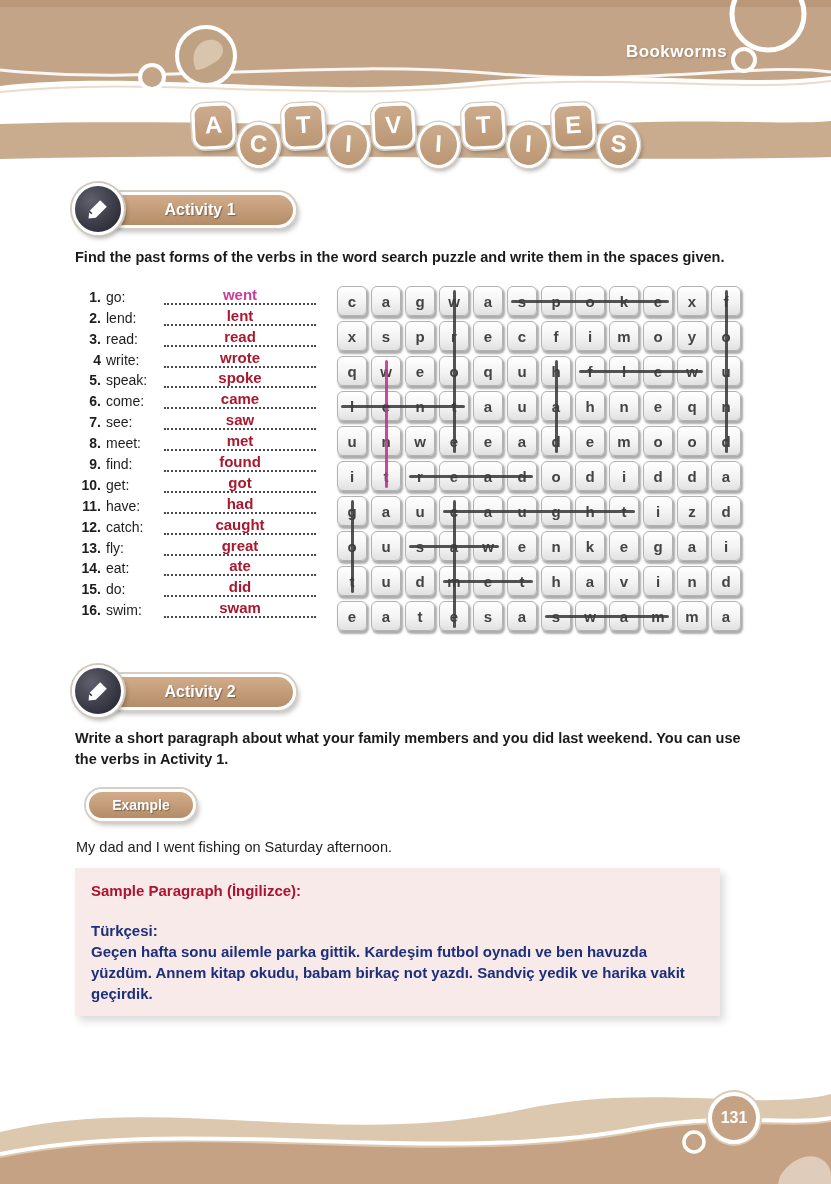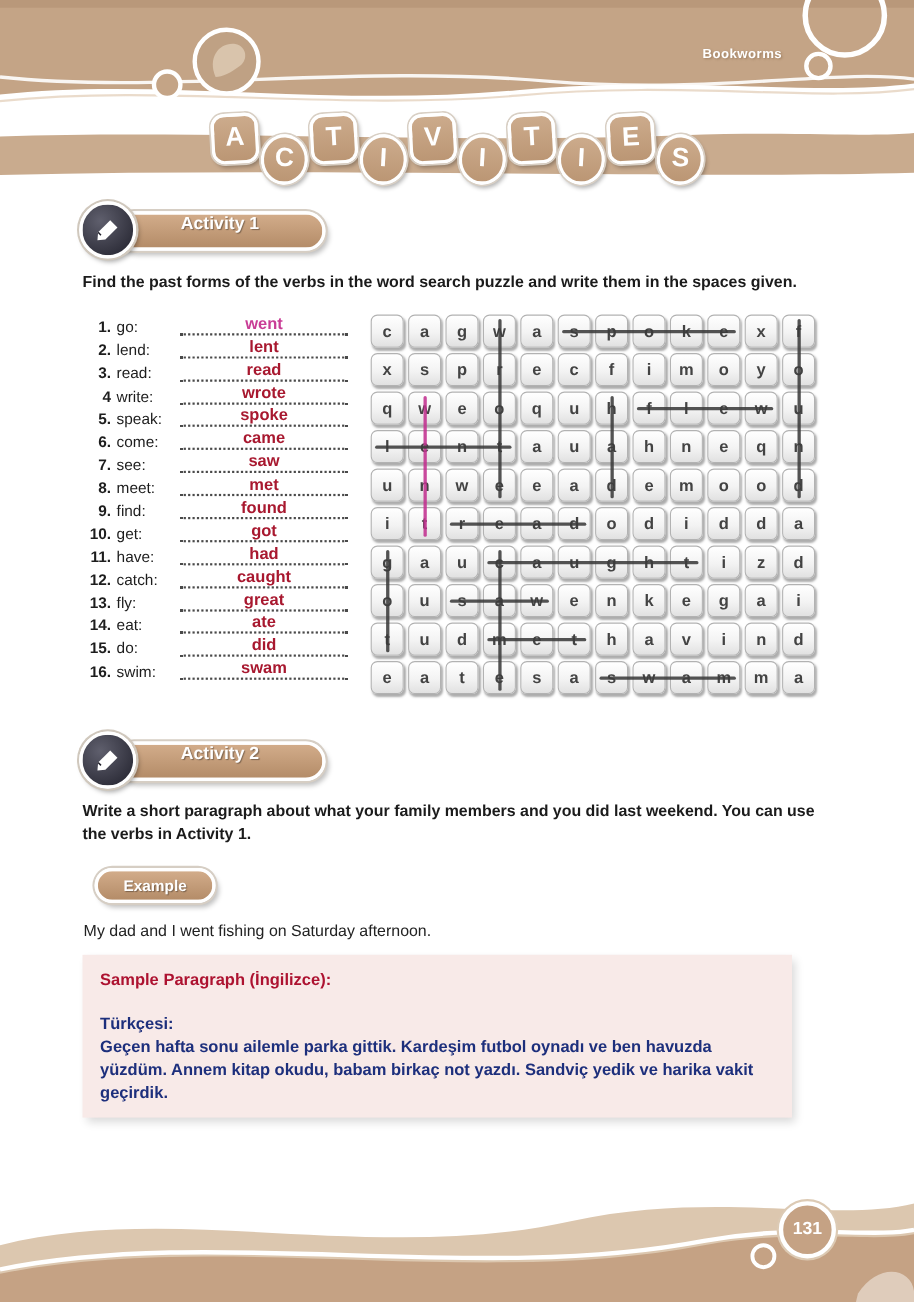--- a/index.html
+++ b/index.html
@@ -2,40 +2,40 @@
 <html><head>
 <meta charset="utf-8">
 <style>
   html,body{margin:0;padding:0;}
   body{
     width:831px;height:1184px;position:relative;overflow:hidden;
     background:#ffffff;font-family:"Liberation Sans",sans-serif;
   }
 
   
-  .brand{position:absolute;top:42px;right:120px;color:#fff;font-weight:bold;
-    font-size:12px;letter-spacing:.4px;text-shadow:1px 1px 2px rgba(90,60,30,.35);z-index:2;}
+  .brand{position:absolute;top:42px;right:104px;color:#fff;font-weight:bold;
+    font-size:17px;letter-spacing:.4px;text-shadow:1px 1px 2px rgba(90,60,30,.35);z-index:2;}
 
   
   .act-title{position:absolute;top:112px;left:0;width:100%;text-align:center;z-index:3;}
   .lt{display:inline-block;width:37px;height:40px;line-height:38px;margin:0 1px;
     background:linear-gradient(#cbа);background:linear-gradient(#ccab8c,#bb9674);
     color:#fff;font-weight:bold;font-size:24px;text-align:center;
     border:3px solid #fff;border-radius:12px;
     box-shadow:0 0 0 1.5px #d8cfc4,2px 3px 4px rgba(0,0,0,.3);}
   .lt.hi{transform:translateY(-9px) rotate(-3deg);}
   .lt.lo{transform:translateY(10px) rotate(3deg);border-radius:50%;}
 
   
   .badge-wrap{position:absolute;height:52px;z-index:2;}
   .badge-pill{position:absolute;left:32px;top:9px;height:30px;
     background:linear-gradient(#d2ac8a,#b48c68);
     border:3px solid #fff;border-radius:18px;
     box-shadow:0 0 0 2px #d6cec4,3px 4px 5px rgba(0,0,0,.25);
-    color:#fff;font-weight:bold;font-size:16px;display:flex;align-items:flex-start;
+    color:#fff;font-weight:bold;font-size:16px;display:flex;align-items:center;
     justify-content:center;text-shadow:1px 1px 1px rgba(0,0,0,.35);}
   .badge-icon{position:absolute;left:0;top:0;width:46px;height:46px;border-radius:50%;
     background:radial-gradient(circle at 35% 32%,#5f5f6d,#20202b);
     border:3px solid #fff;box-shadow:0 0 0 2px #d0c8bd,2px 3px 5px rgba(0,0,0,.35);
     display:flex;align-items:center;justify-content:center;z-index:2;}
 
   
   .instruction{position:absolute;left:75px;width:690px;font-size:14.5px;
     font-weight:bold;color:#1b1b1b;line-height:1.45;}
 

